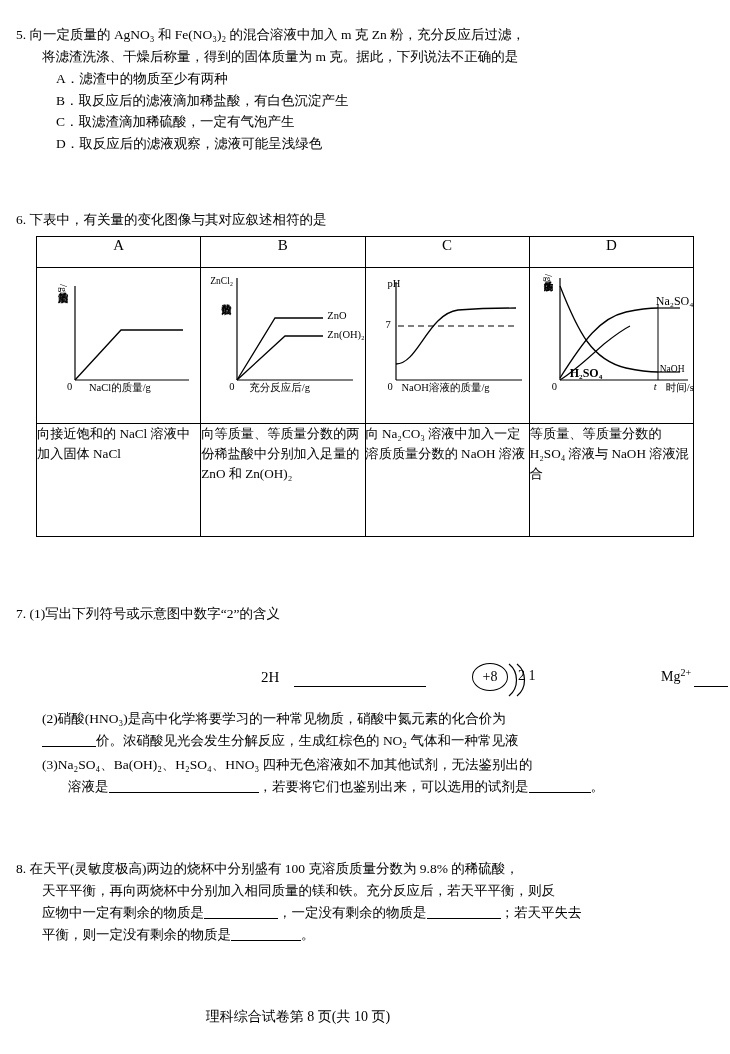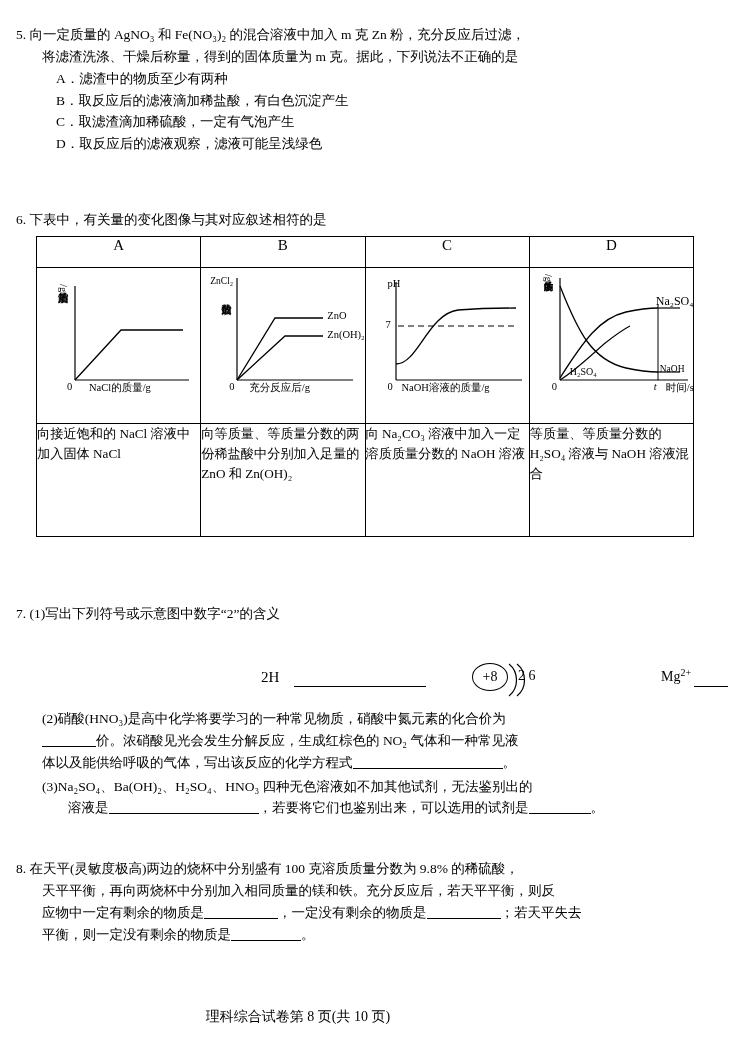--- a/index.html
+++ b/index.html
@@ -220,21 +220,21 @@
             <path d="M30 18 C 48 64, 62 92, 96 100 C 110 103, 120 104, 128 104" fill="none" stroke="#000" stroke-width="1.3"></path>
             <path d="M30 110 C 54 72, 70 50, 96 44 C 110 41, 120 40, 128 40" fill="none" stroke="#000" stroke-width="1.3"></path>
             <path d="M30 112 C 46 102, 58 90, 74 76 C 84 68, 92 62, 100 58" fill="none" stroke="#000" stroke-width="1.1"></path>
             <line x1="128" y1="36" x2="128" y2="112" stroke="#000" stroke-width="1"></line>
             <line x1="128" y1="40" x2="150" y2="40" stroke="#000" stroke-width="1.2"></line>
             <line x1="128" y1="104" x2="150" y2="104" stroke="#000" stroke-width="1.2"></line>
           </svg>
           <div class="vlab" style="left:13px; top:6px; height:100px; font-size:9.5px;">各物质的质量/g</div>
           <div class="hlab" style="left:126px; top:26px; font-size:12px;">Na₂SO₄</div>
           <div class="hlab" style="left:130px; top:96px; font-size:9.5px;">NaOH</div>
-          <div class="hlab" style="left:40px; top:98px; font-size:10px;">H₂SO₄</div>
+          <div class="hlab" style="left:40px; top:98px; font-size:12px;font-weight:bold;">H₂SO₄</div>
           <div class="hlab" style="left:22px; top:113px;">0</div>
           <div class="hlab" style="left:124px; top:113px; font-style:italic;">t</div>
           <div class="hlab" style="left:136px; top:113px;">时间/s</div>
         </div>
       </td>
     </tr>
     <tr>
       <td class="desc">向接近饱和的 NaCl 溶液中加入固体 NaCl</td>
       <td class="desc">向等质量、等质量分数的两份稀盐酸中分别加入足量的 ZnO 和 Zn(OH)₂</td>
       <td class="desc">向 Na₂CO₃ 溶液中加入一定溶质质量分数的 NaOH 溶液</td>
@@ -252,33 +252,30 @@
   </div>
 
   <div id="sym-row">
     <span class="sym-2h">2H</span>
     <span class="sym-blank1"></span>
     <span class="circle8">+8</span>
     <svg class="arcs" width="26" height="40" viewBox="0 0 26 40">
       <path d="M4 4 C 14 12, 14 28, 4 36" fill="none" stroke="#000" stroke-width="1.2"></path>
       <path d="M12 4 C 22 12, 22 28, 12 36" fill="none" stroke="#000" stroke-width="1.2"></path>
     </svg>
-    <span class="sym-26">2 6</span>
+    <span class="sym-26">2 1</span>
     <span class="sym-mg"><span>Mg</span><span class="sup">2+</span></span>
     <span class="sym-blank2"></span>
   </div>
 
   <div class="q" id="q7b">
     <div class="line l">(2)硝酸(HNO₃)是高中化学将要学习的一种常见物质，硝酸中氮元素的化合价为</div>
     <div class="line l">
       <span class="blank" style="width:54px;"></span><span>价。浓硝酸见光会发生分解反应，生成红棕色的 NO₂ 气体和一种常见液</span>
     </div>
-    <div class="line l">
-      <span>体以及能供给呼吸的气体，写出该反应的化学方程式</span><span class="blank" style="width:150px;"></span><span>。</span>
-    </div>
     <div class="line l" style="margin-top:2px;">(3)Na₂SO₄、Ba(OH)₂、H₂SO₄、HNO₃ 四种无色溶液如不加其他试剂，无法鉴别出的</div>
     <div class="line l" style="margin-left:52px;">
       <span>溶液是</span><span class="blank" style="width:150px;"></span><span>，若要将它们也鉴别出来，可以选用的试剂是</span><span class="blank" style="width:62px;"></span><span>。</span>
     </div>
   </div>
 
   <div class="q" id="q8">
     <div class="line">
       <span>8.</span>
       <span>在天平(灵敏度极高)两边的烧杯中分别盛有 100 克溶质质量分数为 9.8% 的稀硫酸，</span>

